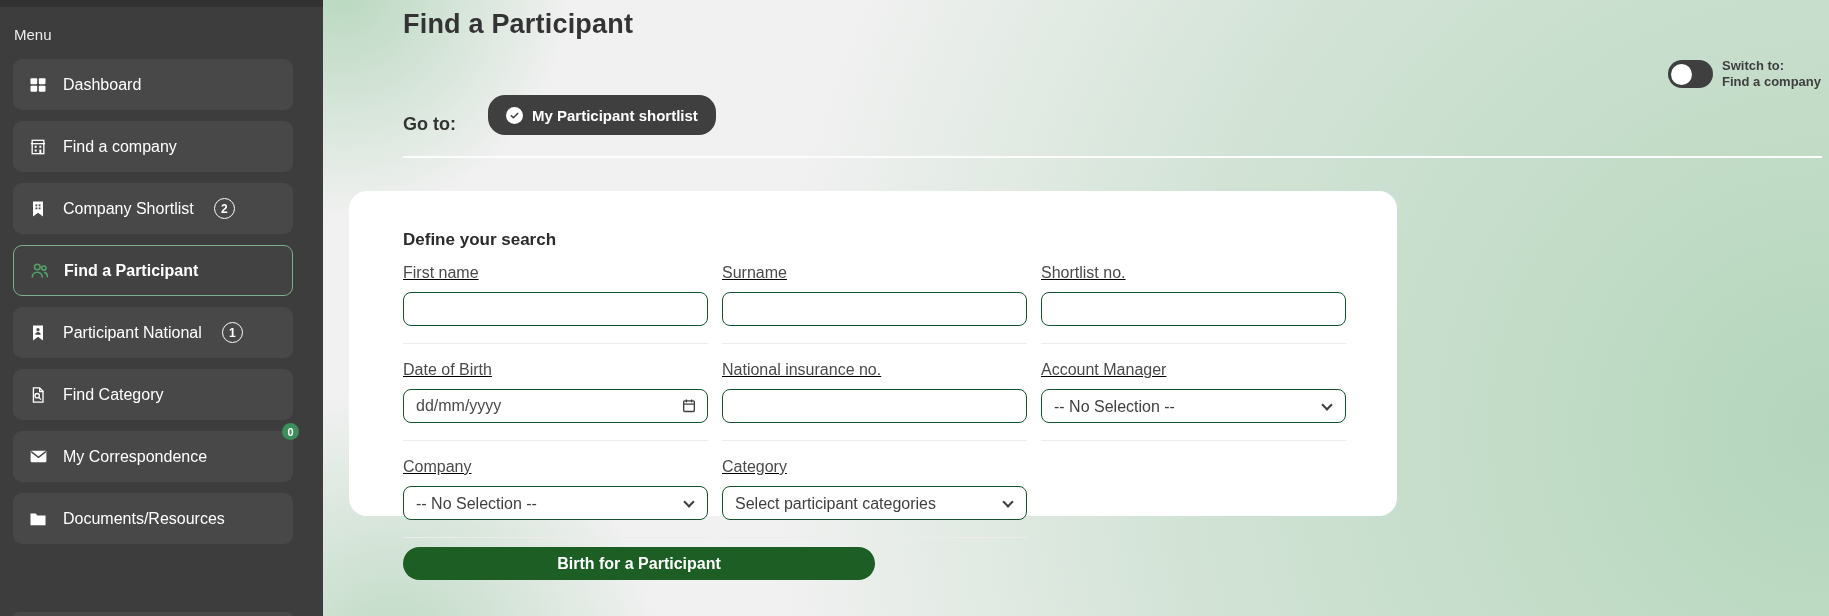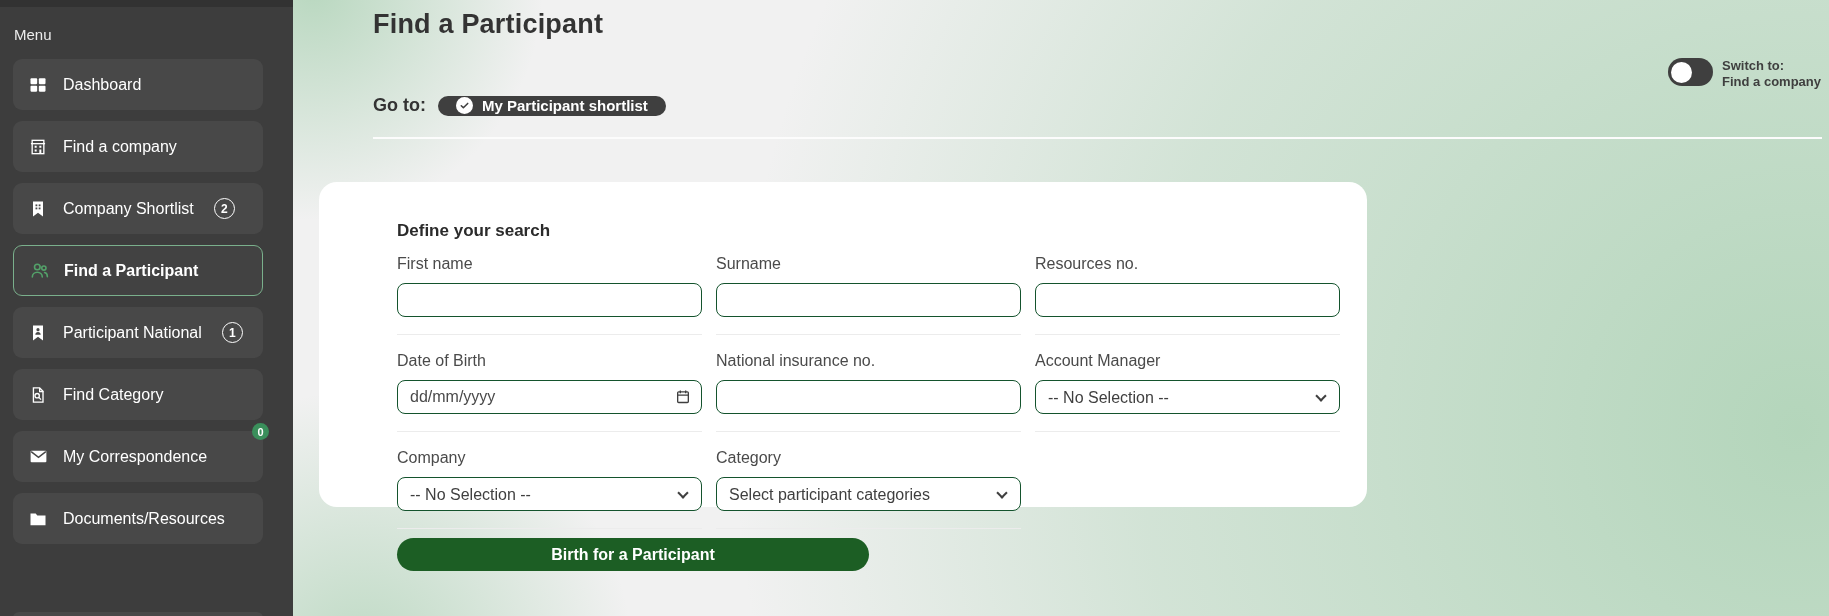--- a/index.html
+++ b/index.html
@@ -6,21 +6,21 @@
   html,body { margin:0; padding:0; }
   body {
     width:1829px; height:616px; overflow:hidden;
     font-family:"Liberation Sans", sans-serif;
     background:#f1f1f1;
   }
   .app { display:flex; width:1829px; height:616px; }
 
   
   .sidebar {
-    width:293px; flex-shrink:0; background:#3d3d3d;
+    width:323px; flex-shrink:0; background:#3d3d3d;
     padding-top:26px; position:relative; z-index:2;
   }
   .sidebar::before { content:""; position:absolute; top:0; left:0; right:0; height:7px; background:#323232; }
   .menu-label { color:#ececec; font-size:15px; margin:0 0 16px 14px; }
   .nav { list-style:none; margin:0; padding:0; }
   .nav-item {
     position:relative; height:51px; margin:0 30px 11px 13px;
     background:#484848; border-radius:9px;
     display:flex; align-items:center; gap:14px; padding:0 14px;
     color:#ffffff; font-size:16px; cursor:pointer;
@@ -47,44 +47,44 @@
     flex:1; position:relative;
     background:
       radial-gradient(circle at 1505px 430px, rgba(139,195,151,0.60) 0%, rgba(139,195,151,0.30) 42%, rgba(241,241,241,0) 68%),
       radial-gradient(circle at 20px -10px, rgba(139,195,151,0.55) 0%, rgba(241,241,241,0) 230px),
       radial-gradient(circle at 70px 660px, rgba(139,195,151,0.50) 0%, rgba(241,241,241,0) 270px),
       #f1f1f1;
   }
   .page-title {
     margin:9px 0 0 80px; font-size:27px; font-weight:bold; color:#333333; letter-spacing:0.2px;
   }
-  .switch-wrap { position:absolute; top:58px; right:8px; display:flex; gap:9px; }
+  .switch-wrap { position:absolute; top:58px; right:8px; display:flex; align-items:center; gap:9px; }
   .toggle { width:45px; height:28px; border-radius:14px; background:#3f3f3f; position:relative; border:none; cursor:pointer; }
   .toggle-knob { position:absolute; left:3px; top:3.5px; width:21px; height:21px; background:#ffffff; border-radius:50%; }
   .switch-text { font-size:13px; font-weight:bold; color:#3f3f3f; line-height:16px; }
 
-  .goto-row { display:flex; align-items:center; gap:12px; margin:55px 8px 0 80px; }
+  .goto-row { display:flex; align-items:flex-end; gap:32px; margin:55px 8px 0 80px; }
   .goto-label { font-size:18px; font-weight:bold; color:#333333; }
   .pill-btn {
-    height:20px; background:#3f3f3f; color:#ffffff; border:none; border-radius:17px;
+    height:40px; background:#3f3f3f; color:#ffffff; border:none; border-radius:17px;
     display:inline-flex; align-items:center; gap:9px; padding:0 18px;
     font-size:15px; font-weight:600; font-family:inherit; cursor:pointer;
   }
   .check-circle { width:17px; height:17px; background:#ffffff; border-radius:50%; display:flex; align-items:center; justify-content:center; }
 
   .header-divider { border:none; border-top:2px solid #fcfcfc; margin:21px 7px 0 80px; }
 
   
   .card {
-    width:1048px; height:325px; margin:43px 0 0 26px;
+    width:1048px; height:325px; margin:33px 0 0 26px;
     background:#ffffff; border-radius:18px;
-    padding:39px 50px 40px 78px;
+    padding:39px 50px 40px 54px;
   }
   .form-heading { font-size:17px; font-weight:bold; color:#2b2b2b; margin:0 0 14px 0; }
-  .grid { display:grid; grid-template-columns:305px 305px 305px; column-gap:14px; row-gap:17px; }
+  .grid { display:grid; grid-template-columns:305px 305px 305px; column-gap:14px; row-gap:17px;text-decoration:underline; }
   .field label { display:block; font-size:16px; line-height:18px; color:#4a4a4a; margin:0 0 10px 0; }
   .control-wrap { position:relative; }
   .control {
     width:100%; height:34px; border:1px solid #14532d; border-radius:8px;
     padding:0 12px; font-size:16px; color:#3f3f3f; background:#fff; font-family:inherit;
   }
   .control::placeholder { color:#4a4a4a; opacity:1; }
   input.with-icon { padding-right:36px; }
   .cal-icon { position:absolute; right:11px; top:8px; pointer-events:none; display:flex; }
   select.control { appearance:none; -webkit-appearance:none; -moz-appearance:none; padding-right:34px; cursor:pointer; }
@@ -265,21 +265,21 @@
 
         <div class="field">
           <label>Surname</label>
           <div class="control-wrap">
             <input class="control" type="text" style="">
           </div>
           <hr class="field-divider">
         </div>
 
         <div class="field">
-          <label>Resources no.</label>
+          <label>Shortlist no.</label>
           <div class="control-wrap">
             <input class="control" type="text" style="">
           </div>
           <hr class="field-divider">
         </div>
 
         <div class="field">
           <label>Date of Birth</label>
           <div class="control-wrap">
             <input class="control with-icon" type="text" placeholder="dd/mm/yyyy" style="">

